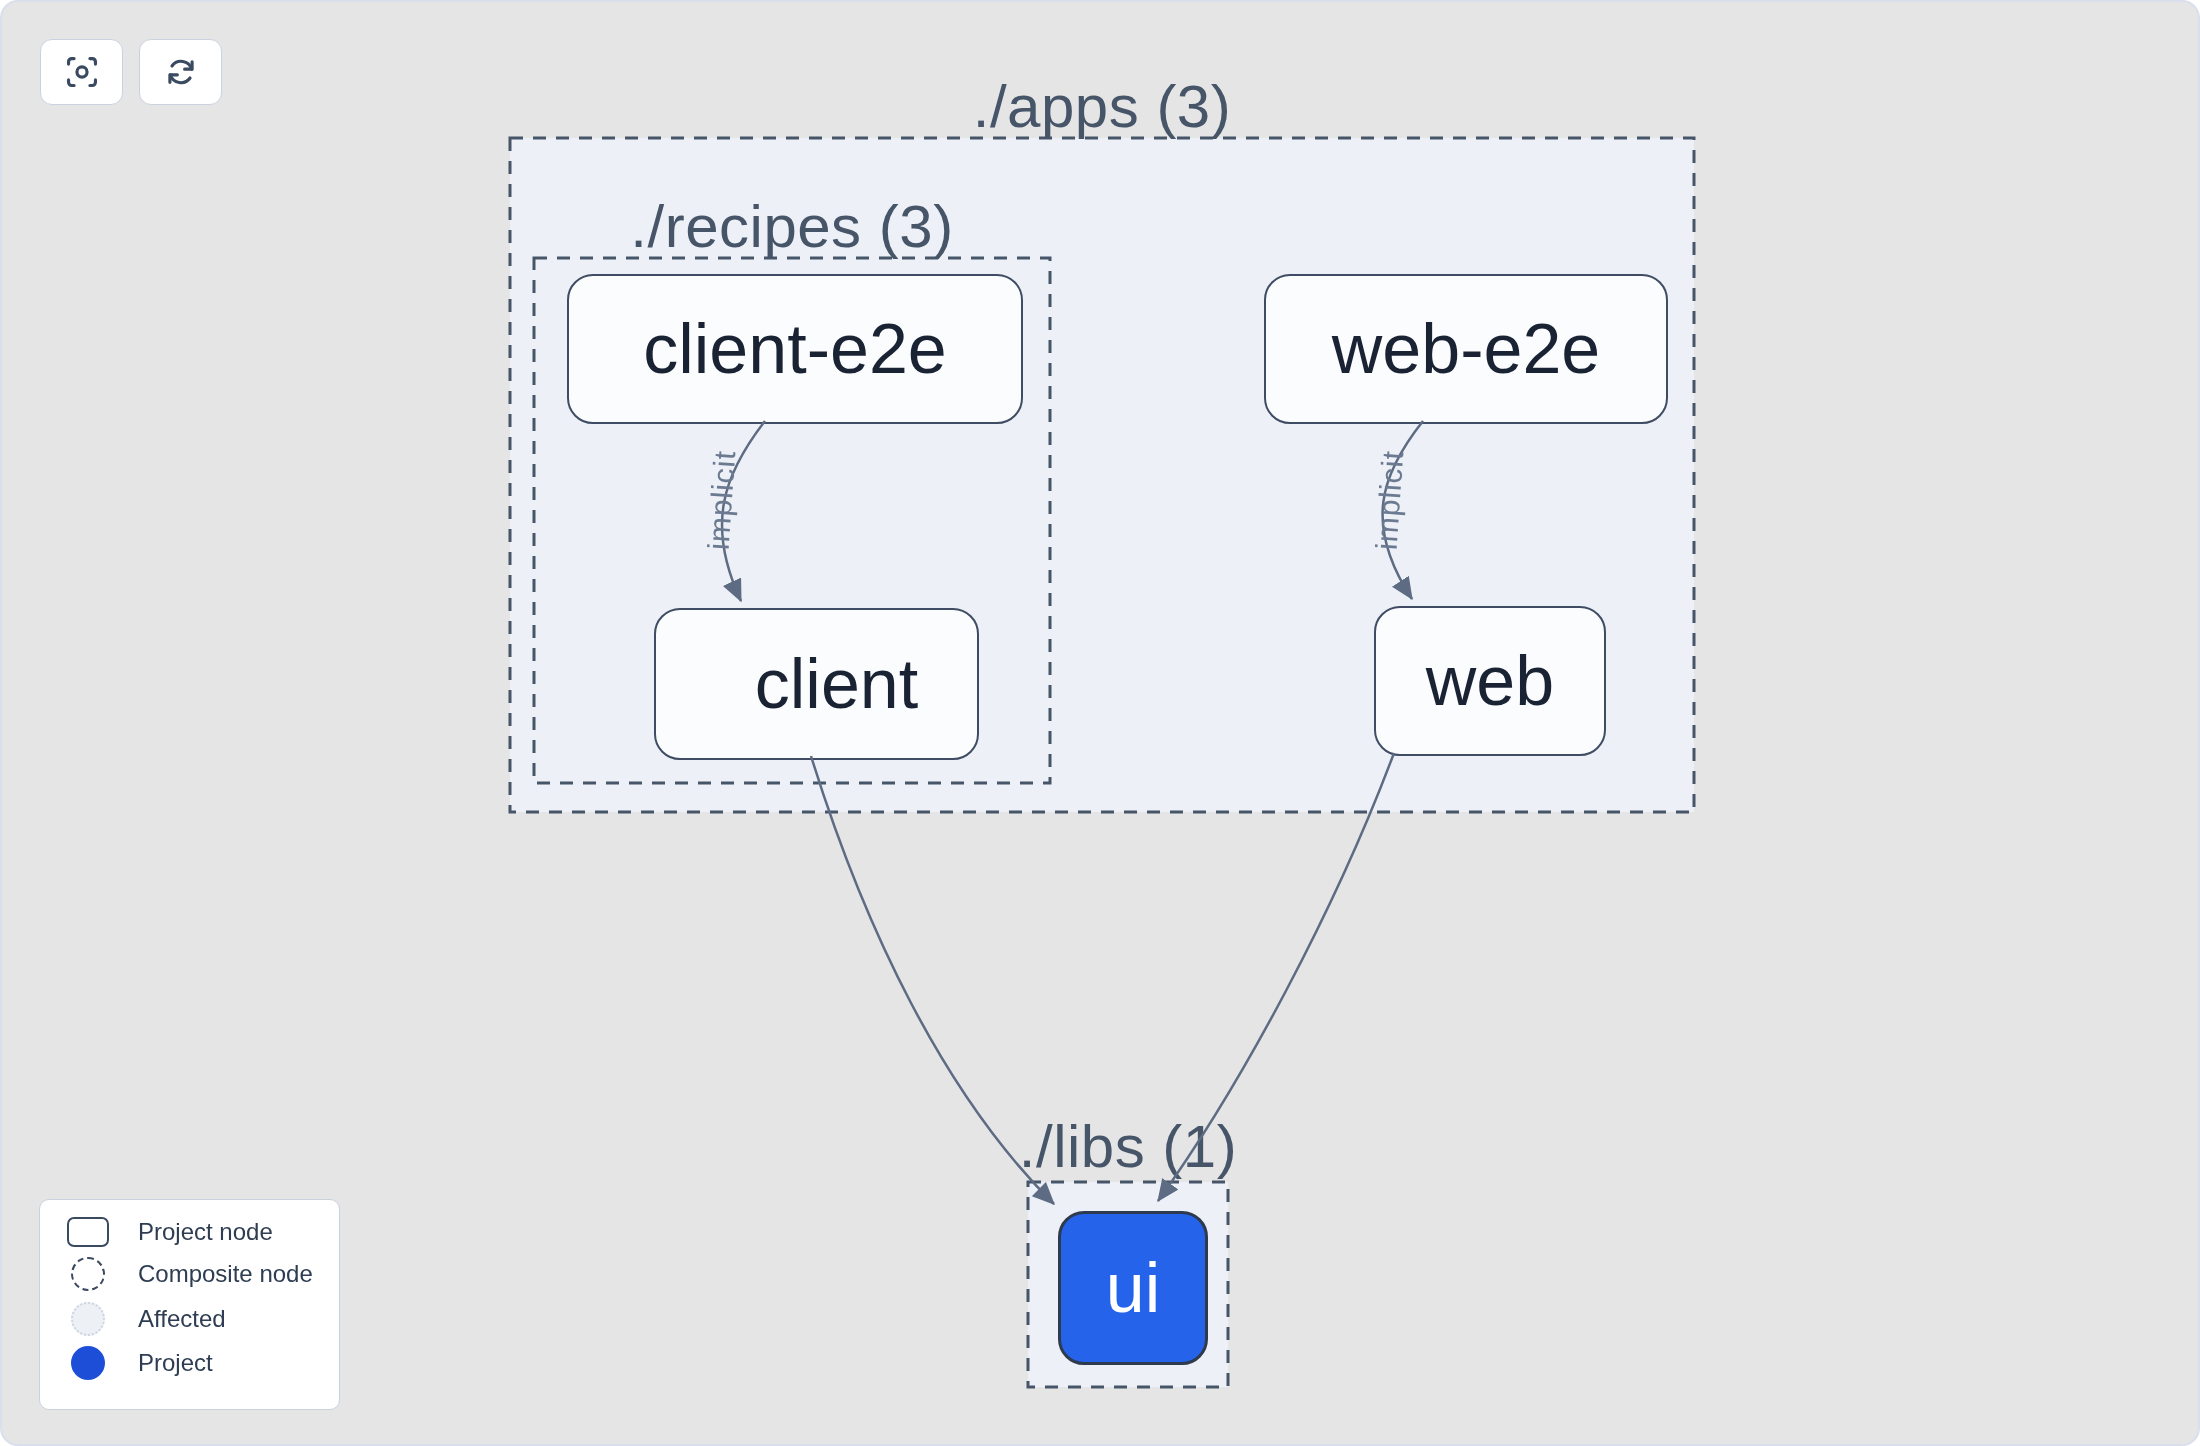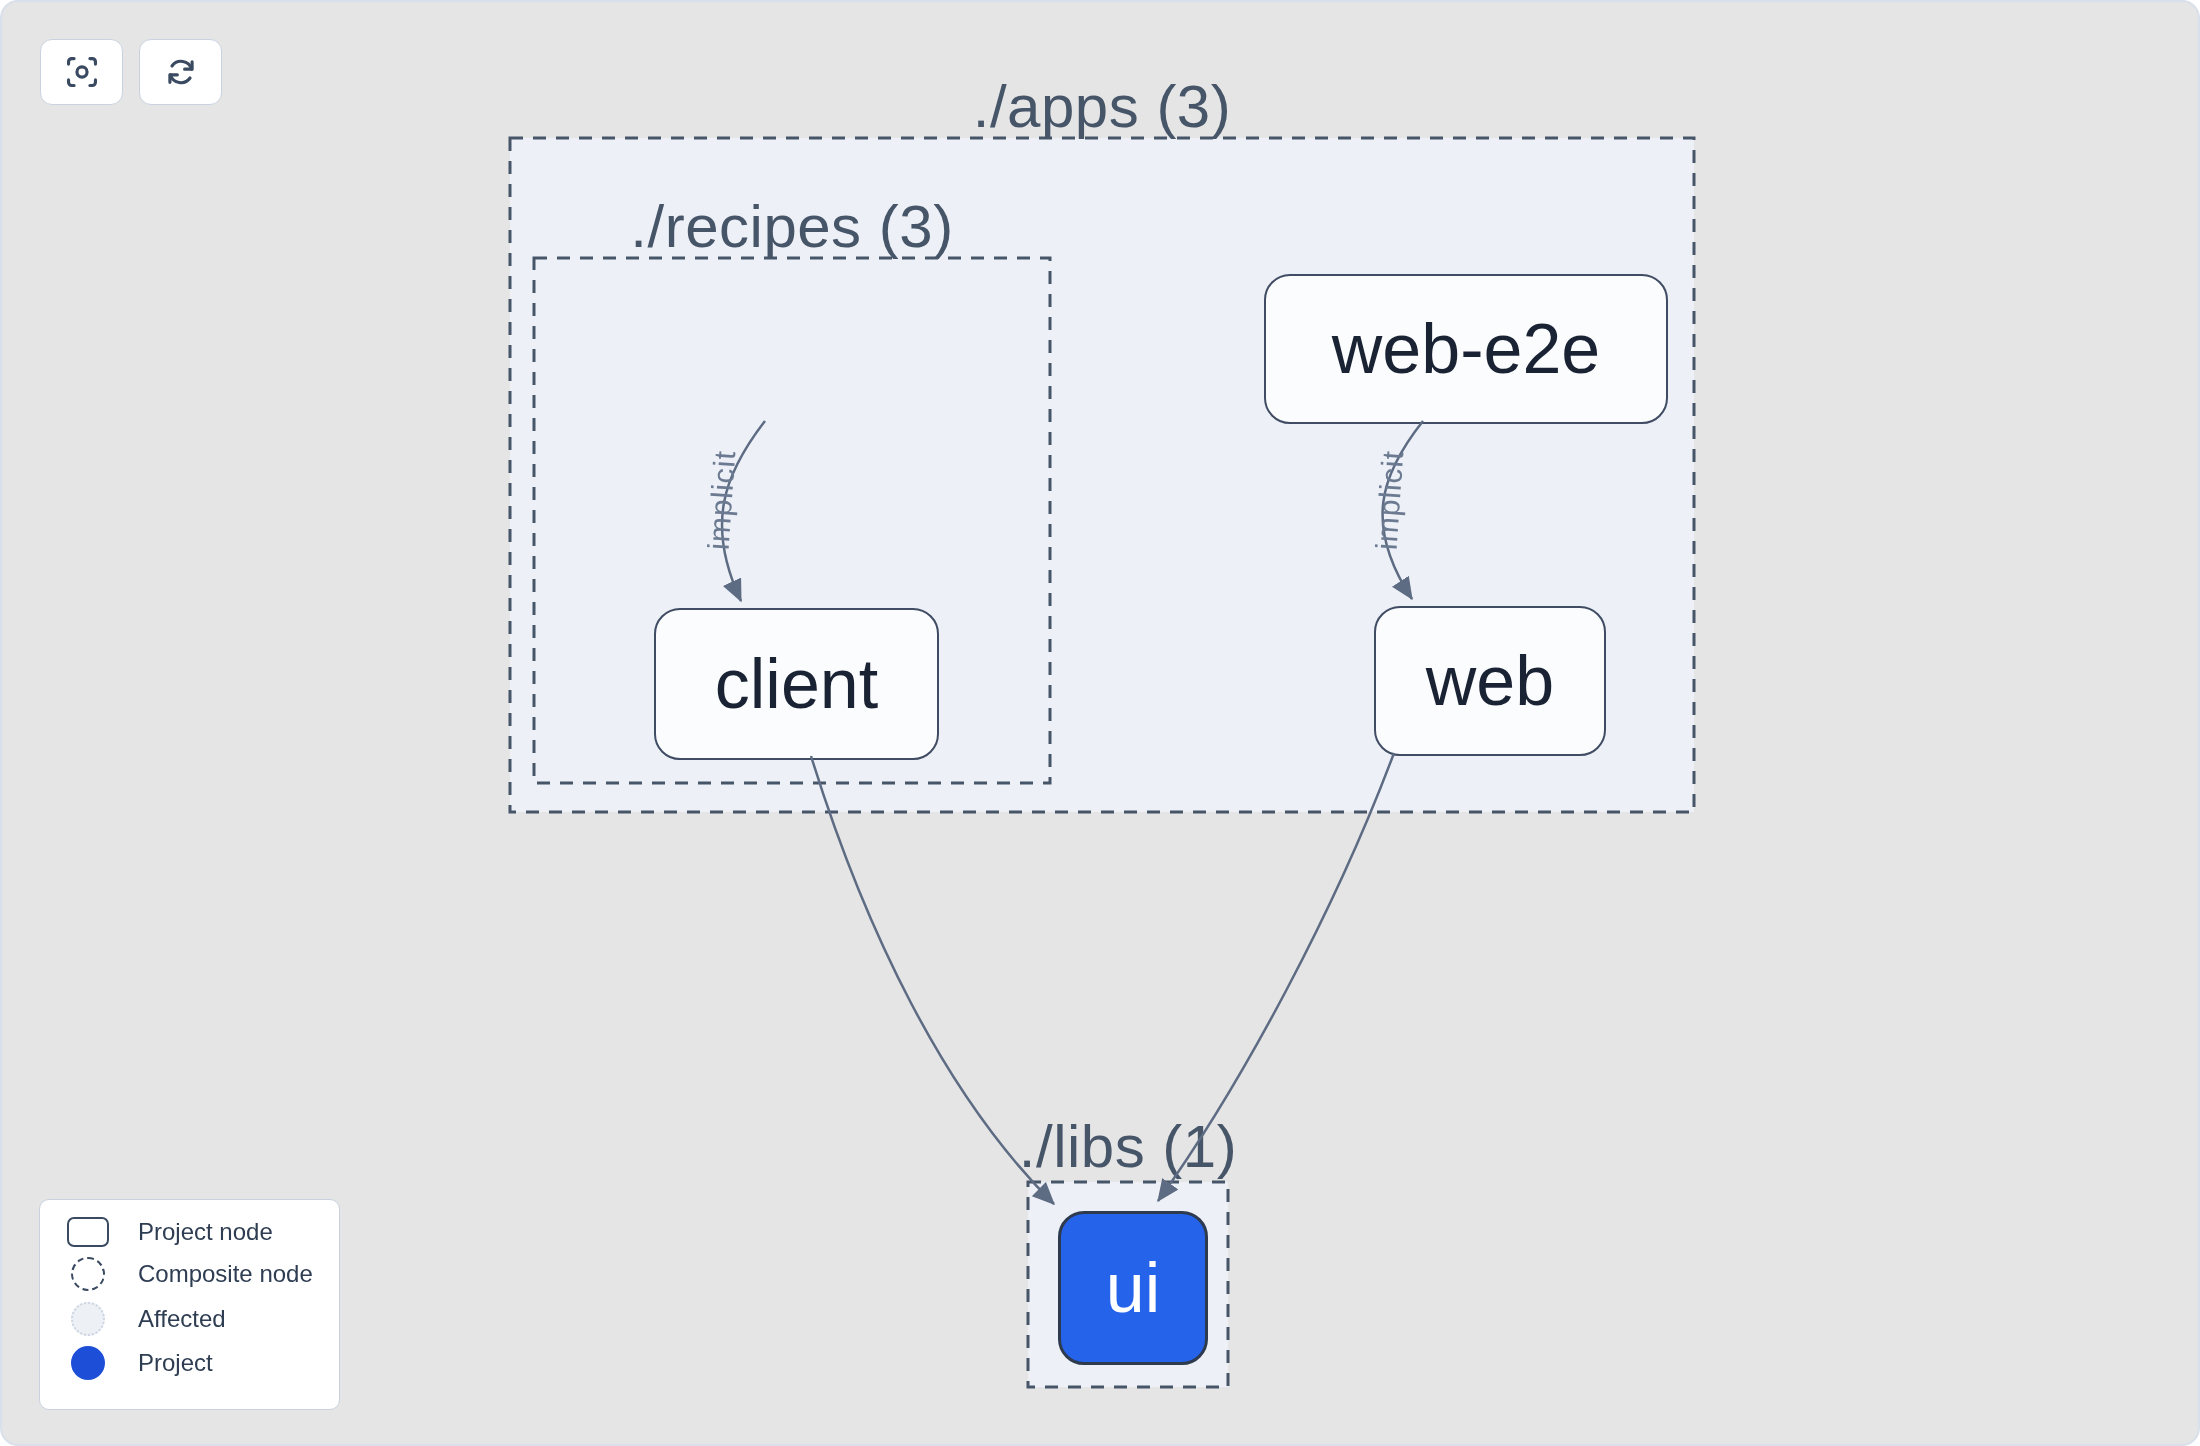--- a/index.html
+++ b/index.html
@@ -60,24 +60,27 @@
   <svg class="layer" id="bg-layer">
     <rect x="508" y="136" width="1184" height="674" fill="#edf1f7" stroke="#475569" stroke-width="3" stroke-dasharray="13 10"></rect>
     <rect x="532" y="256" width="516" height="525" fill="#edf1f7" stroke="#475569" stroke-width="3" stroke-dasharray="13 10"></rect>
     <rect x="1026" y="1180" width="200" height="205" fill="#edf1f7" stroke="#475569" stroke-width="3" stroke-dasharray="13 10"></rect>
   </svg>
 
   <div class="group-title" style="left:508px;width:1184px;top:70px;">./apps (3)</div>
   <div class="group-title" style="left:532px;width:516px;top:190px;">./recipes (3)</div>
   <div class="group-title" style="left:876px;width:500px;top:1110px;">./libs (1)</div>
 
+  <div class="node" style="left:565px;top:272px;width:452px;height:146px;">
+    <span>client-e2e</span>
+  </div>
   <div class="node" style="left:1262px;top:272px;width:400px;height:146px;">
     <span>web-e2e</span>
   </div>
-  <div class="node" style="left:652px;top:606px;width:281px;height:148px;">
+  <div class="node" style="left:652px;top:606px;width:281px;height:148px;padding-left:40px;">
     <span>client</span>
   </div>
   <div class="node" style="left:1350px;top:604px;width:228px;height:146px;margin-left:22px;">
     <span>web</span>
   </div>
   <div class="node touched" style="left:1056px;top:1209px;width:144px;height:148px;">
     <span>ui</span>
   </div>
 
   <div class="edge-label" style="left:720px;top:498px;">implicit</div>

